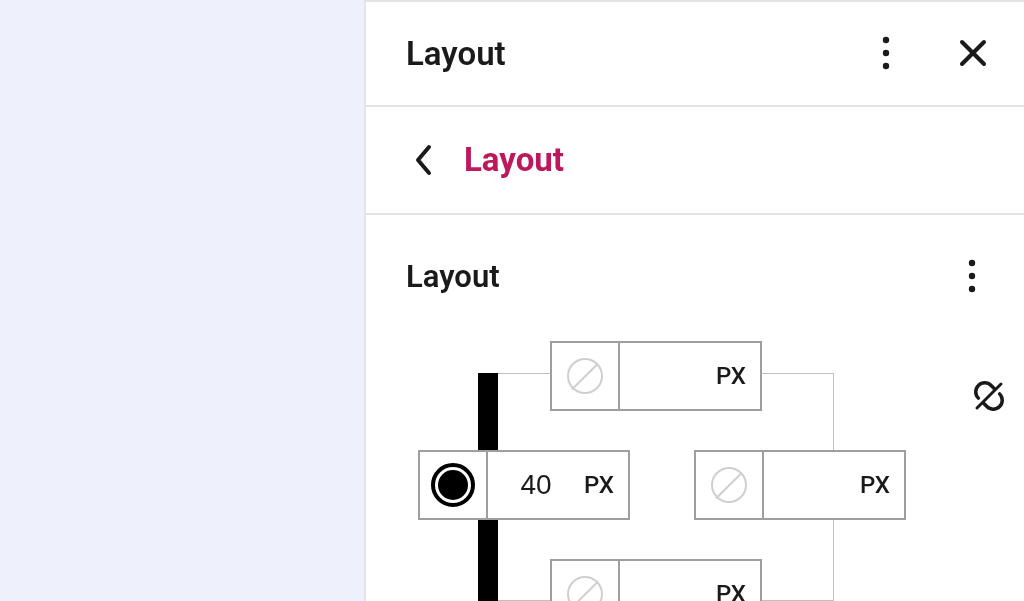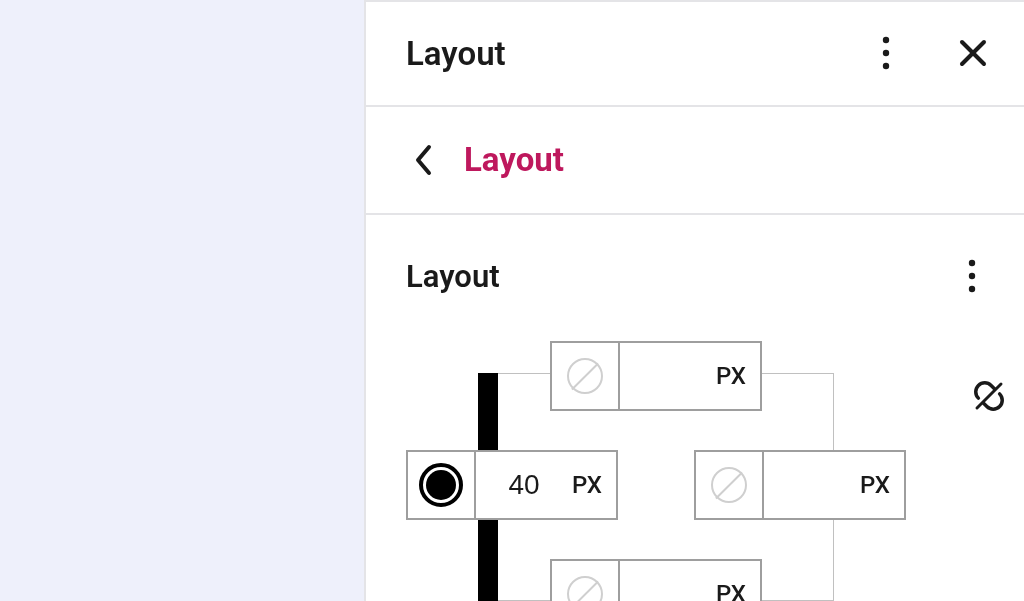--- a/index.html
+++ b/index.html
@@ -118,21 +118,21 @@
       border: 2px solid #9e9e9e;
       background: #ffffff;
       height: 70px;
     }
     .border-input-top {
       left: 144px;
       top: 0;
       width: 212px;
     }
     .border-input-left {
-      left: 0;
+      left: 12px;
       top: 109px;
       width: 212px;
     }
     .border-input-right {
       left: 288px;
       top: 109px;
       width: 212px;
     }
     .border-input-bottom {
       left: 144px;

